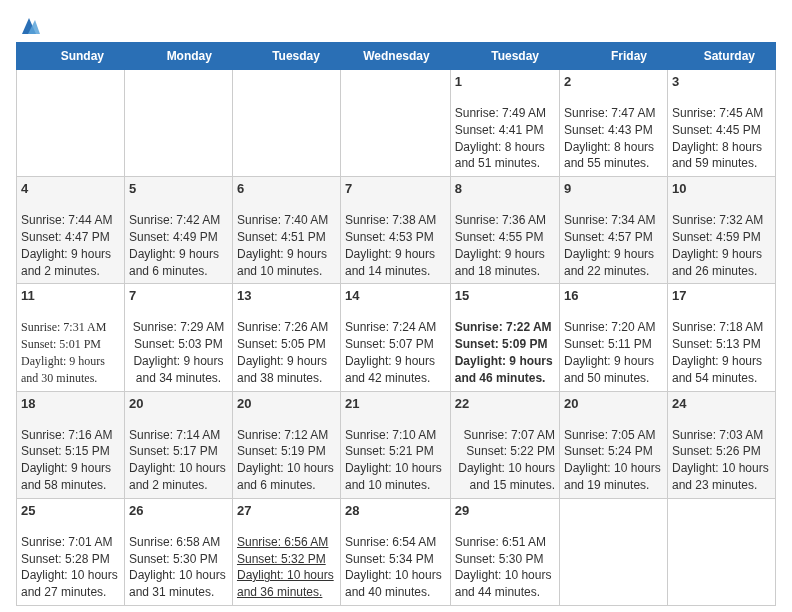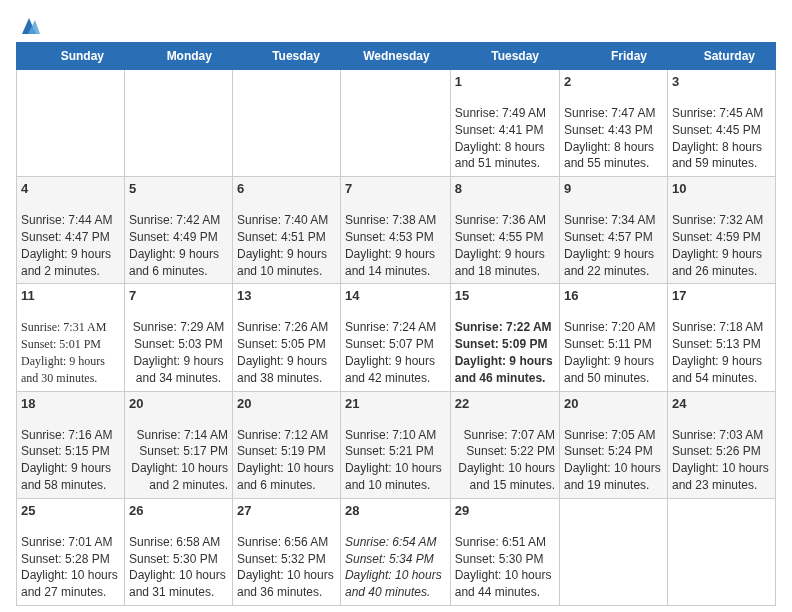--- a/index.html
+++ b/index.html
@@ -257,21 +257,21 @@
       <tr>
         <td>
           <span class="day-num">18</span>
           <div class="day-info" style="white-space: pre-line;">Sunrise: 7:16 AM
 Sunset: 5:15 PM
 Daylight: 9 hours
 and 58 minutes.</div>
         </td>
         <td>
           <span class="day-num">20</span>
-          <div class="day-info" style="white-space: pre-line; text-align: right;">Sunrise: 7:14 AM
+          <div class="day-info" style="white-space: pre-line;">Sunrise: 7:14 AM
 Sunset: 5:17 PM
 Daylight: 10 hours
 and 2 minutes.</div>
         </td>
         <td>
           <span class="day-num">20</span>
           <div class="day-info" style="white-space: pre-line;">Sunrise: 7:12 AM
 Sunset: 5:19 PM
 Daylight: 10 hours
 and 6 minutes.</div>
@@ -315,28 +315,28 @@
         </td>
         <td>
           <span class="day-num">26</span>
           <div class="day-info" style="white-space: pre-line;">Sunrise: 6:58 AM
 Sunset: 5:30 PM
 Daylight: 10 hours
 and 31 minutes.</div>
         </td>
         <td>
           <span class="day-num">27</span>
-          <div class="day-info" style="white-space: pre-line;">Sunrise: 6:56 AM
+          <div class="day-info" style="white-space: pre-line; text-decoration: underline;">Sunrise: 6:56 AM
 Sunset: 5:32 PM
 Daylight: 10 hours
 and 36 minutes.</div>
         </td>
         <td>
           <span class="day-num">28</span>
-          <div class="day-info" style="white-space: pre-line; font-style: italic;">Sunrise: 6:54 AM
+          <div class="day-info" style="white-space: pre-line;">Sunrise: 6:54 AM
 Sunset: 5:34 PM
 Daylight: 10 hours
 and 40 minutes.</div>
         </td>
         <td>
           <span class="day-num">29</span>
           <div class="day-info" style="white-space: pre-line;">Sunrise: 6:51 AM
 Sunset: 5:30 PM
 Daylight: 10 hours
 and 44 minutes.</div>

